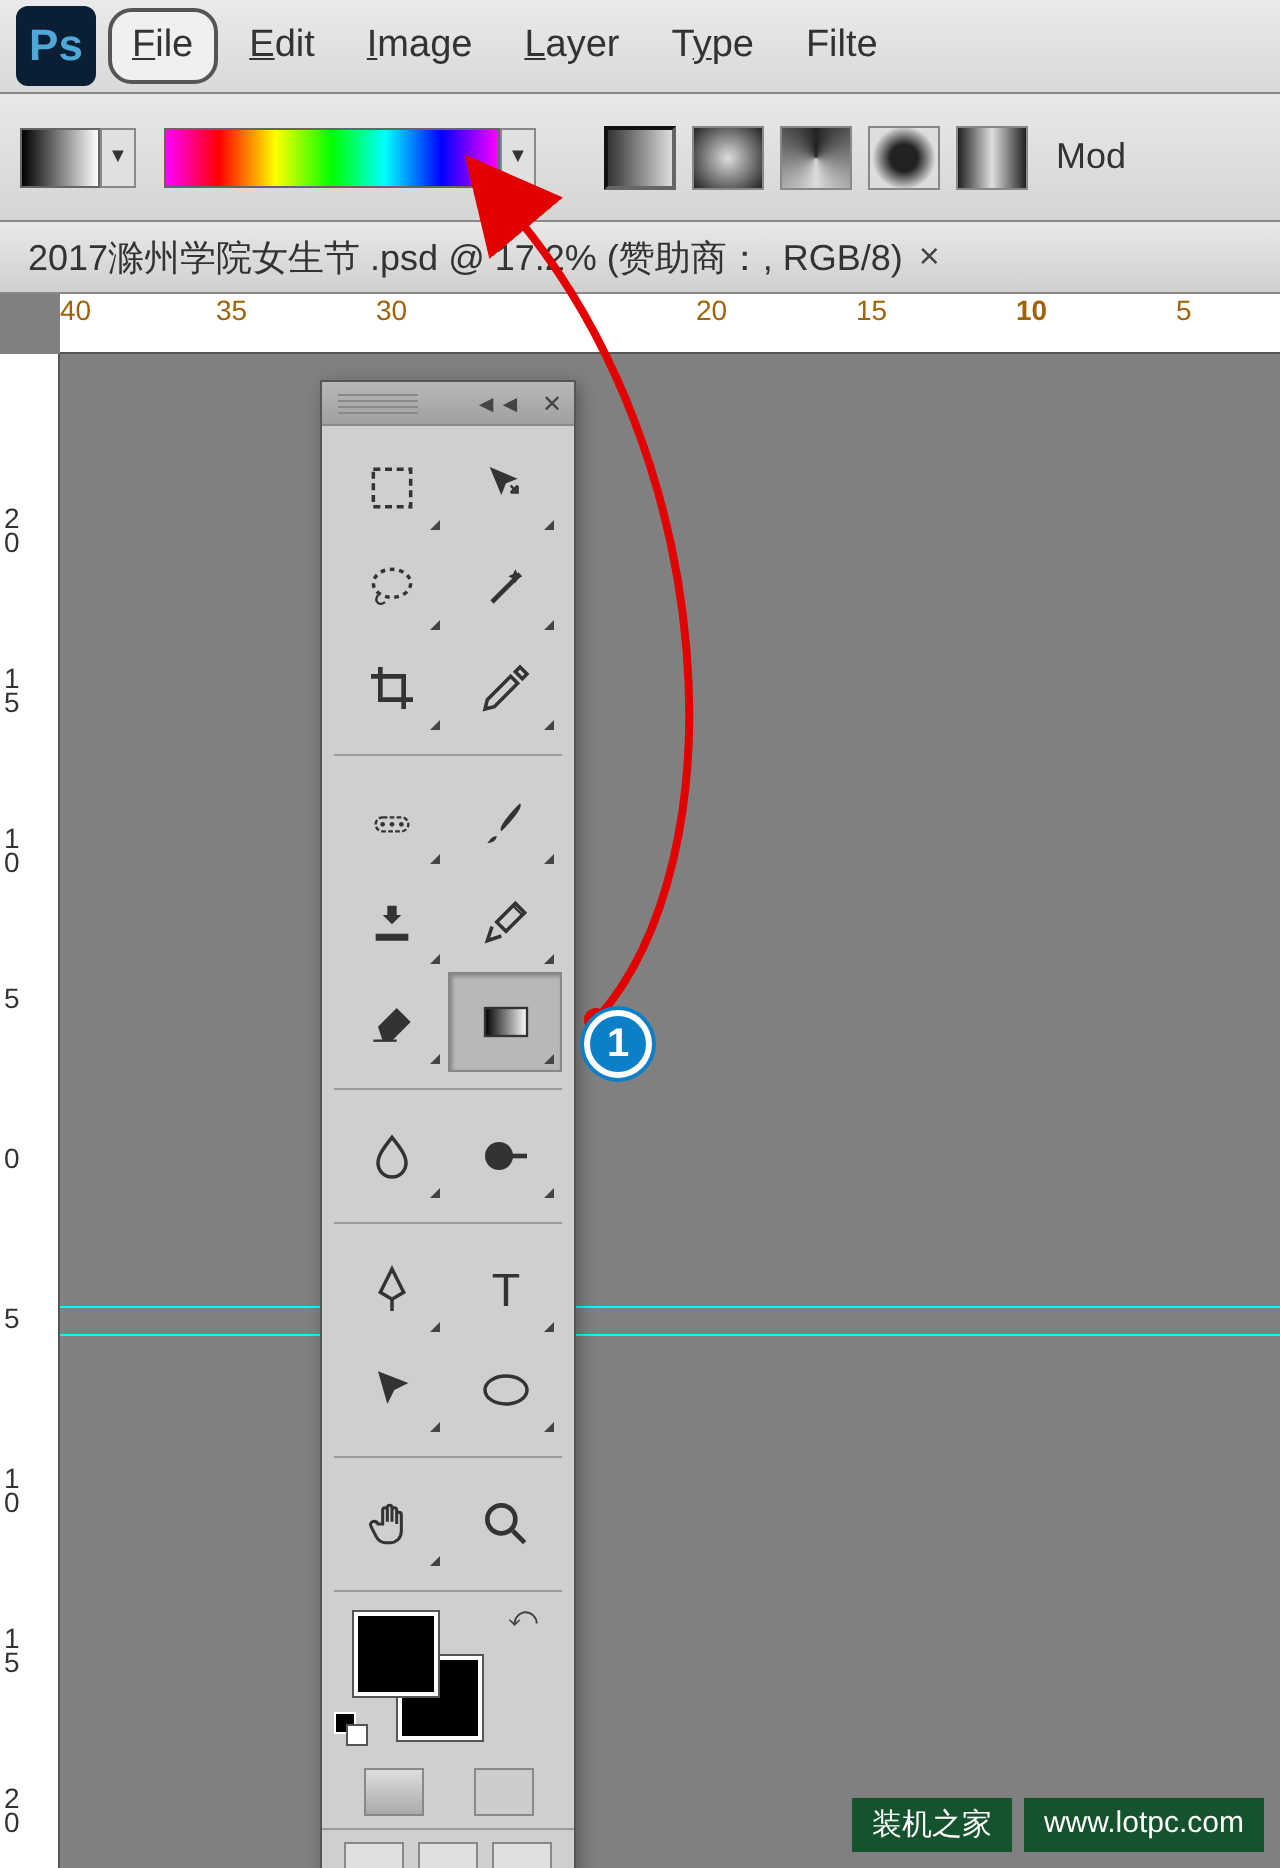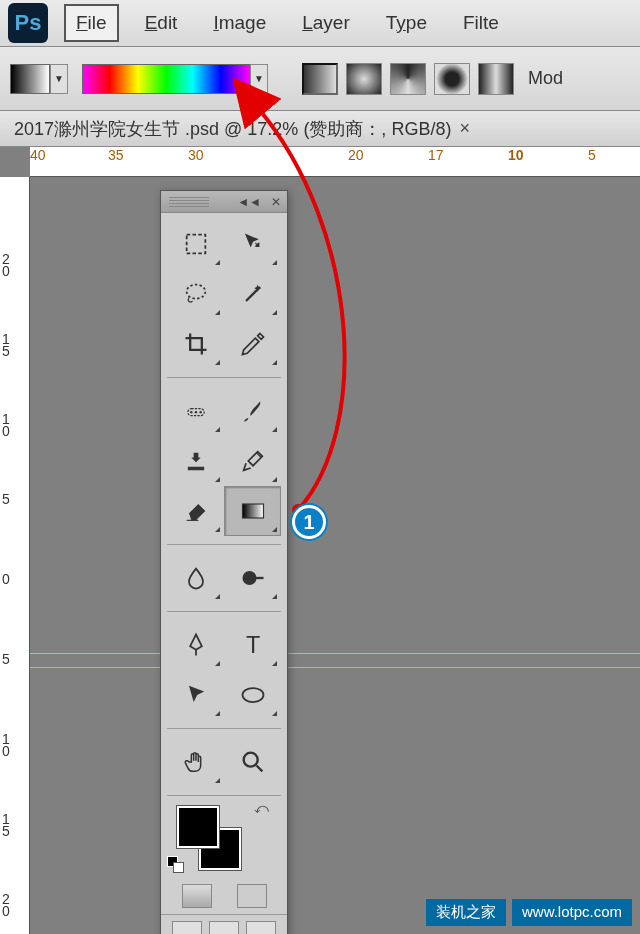--- a/index.html
+++ b/index.html
@@ -1,20 +1,20 @@
 <!DOCTYPE html>
 <html><head>
 <meta charset="utf-8">
 <style>
 *{box-sizing:border-box;margin:0;padding:0;font-family:Tahoma,Arial,sans-serif;user-select:none}
 body{width:640px;height:934px;background:#808080;overflow:hidden;position:relative}
-.menubar{height:47px;background:linear-gradient(#eaeaea,#d9d9d9);border-bottom:1px solid #888;display:flex;align-items:center;padding:0 8px;gap:16px}
+.menubar{height:47px;background:linear-gradient(#eaeaea,#d9d9d9);border-bottom:1px solid #888;display:flex;align-items:center;padding:0 8px;gap:6px}
 .logo{width:40px;height:40px;background:#0a1f33;border-radius:6px;display:flex;align-items:center;justify-content:center;color:#4fa8d8;font-weight:bold;font-size:22px;font-family:Arial}
 .menu-item{padding:6px 10px;font-size:19px;color:#333;cursor:default}
-.menu-item.boxed{border:2px solid #555;background:#f0f0f0;border-radius:0}
+.menu-item.boxed{border:2px solid #555;background:#f0f0f0;border-radius:12px}
 .menu-item u{text-decoration:underline}
 .optbar{height:64px;background:linear-gradient(#e8e8e8,#d5d5d5);border-bottom:1px solid #888;display:flex;align-items:center;padding:0 10px;gap:14px}
 .grad-sw{width:40px;height:30px;border:1px solid #666;background:linear-gradient(90deg,#000,#fff);display:inline-block}
 .dd-arrow{width:18px;height:30px;border:1px solid #888;background:#e0e0e0;display:inline-flex;align-items:center;justify-content:center;font-size:10px;color:#333}
 .spectrum{width:168px;height:30px;border:1px solid #666;background:linear-gradient(90deg,#f0f 0%,#f00 16%,#ff0 33%,#0f0 50%,#0ff 66%,#00f 83%,#f0f 100%)}
 .type-btns{display:flex;gap:8px;margin-left:20px}
 .tb{width:36px;height:32px;border:1px solid #888;background:#ddd}
 .tb.sel{border:2px inset #666}
 .tb-inner{width:100%;height:100%;display:block}
 .g1{background:linear-gradient(90deg,#333,#ddd)}
@@ -49,21 +49,21 @@
 .mini-sw .a{position:absolute;width:11px;height:11px;background:#000;border:1px solid #fff}
 .mini-sw .b{position:absolute;left:6px;top:6px;width:11px;height:11px;background:#fff;border:1px solid #555}
 .swap{position:absolute;right:18px;top:2px;font-size:14px;color:#444}
 .modes{display:flex;justify-content:space-around;padding:6px 8px}
 .mode{width:30px;height:24px;border:1px solid #888;background:#ddd}
 .views{display:flex;justify-content:space-around;padding:6px 8px;border-top:1px solid #999}
 .view{width:30px;height:22px;border:1px solid #888;background:#e0e0e0}
 .badge{position:absolute;width:34px;height:34px;border-radius:50%;background:#0b7fc7;border:3px solid #fff;box-shadow:0 0 0 2px #0b7fc7;color:#fff;display:flex;align-items:center;justify-content:center;font-size:20px;font-weight:bold;z-index:20}
 .arrow-svg{position:absolute;left:0;top:0;z-index:15;pointer-events:none}
 .watermark{position:absolute;right:8px;bottom:8px;display:flex;gap:6px}
-.wm{background:#0369a1;color:#fff;font-size:15px;padding:4px 10px}
+.wm{background:#14532d;color:#fff;font-size:15px;padding:4px 10px}
 </style>
 </head>
 <body>
 
 <div class="menubar">
   <div class="logo">Ps</div>
   <div class="menu-item boxed"><u>F</u><span title="File">ile</span></div>
   <div class="menu-item"><u>E</u>dit</div>
   <div class="menu-item"><u>I</u>mage</div>
   <div class="menu-item"><u>L</u>ayer</div>
@@ -104,21 +104,21 @@
   <span>2017滁州学院女生节 .psd @ 17.2% (赞助商：, RGB/8)</span>
   <span class="x">×</span>
 </div>
 
 <div class="ruler-h">
     <span class="tick" style="left: 0px;">40</span>
     <span class="tick" style="left: 78px;">35</span>
     <span class="tick" style="left: 158px;">30</span>
     <span class="tick" style="left: 238px; margin-top: 36px;">25</span>
     <span class="tick" style="left: 318px;">20</span>
-    <span class="tick" style="left: 398px;">17</span>
+    <span class="tick" style="left: 398px;">15</span>
     <span class="tick" style="left: 478px; font-weight: bold;">10</span>
     <span class="tick" style="left: 558px;">5</span>
   </div>
 
 <div class="workspace">
   <div class="ruler-v">
       <span class="tick" style="top: 76px; white-space: pre; line-height: 12px;">2
 0</span>
       <span class="tick" style="top: 156px; white-space: pre; line-height: 12px;">1
 5</span>

